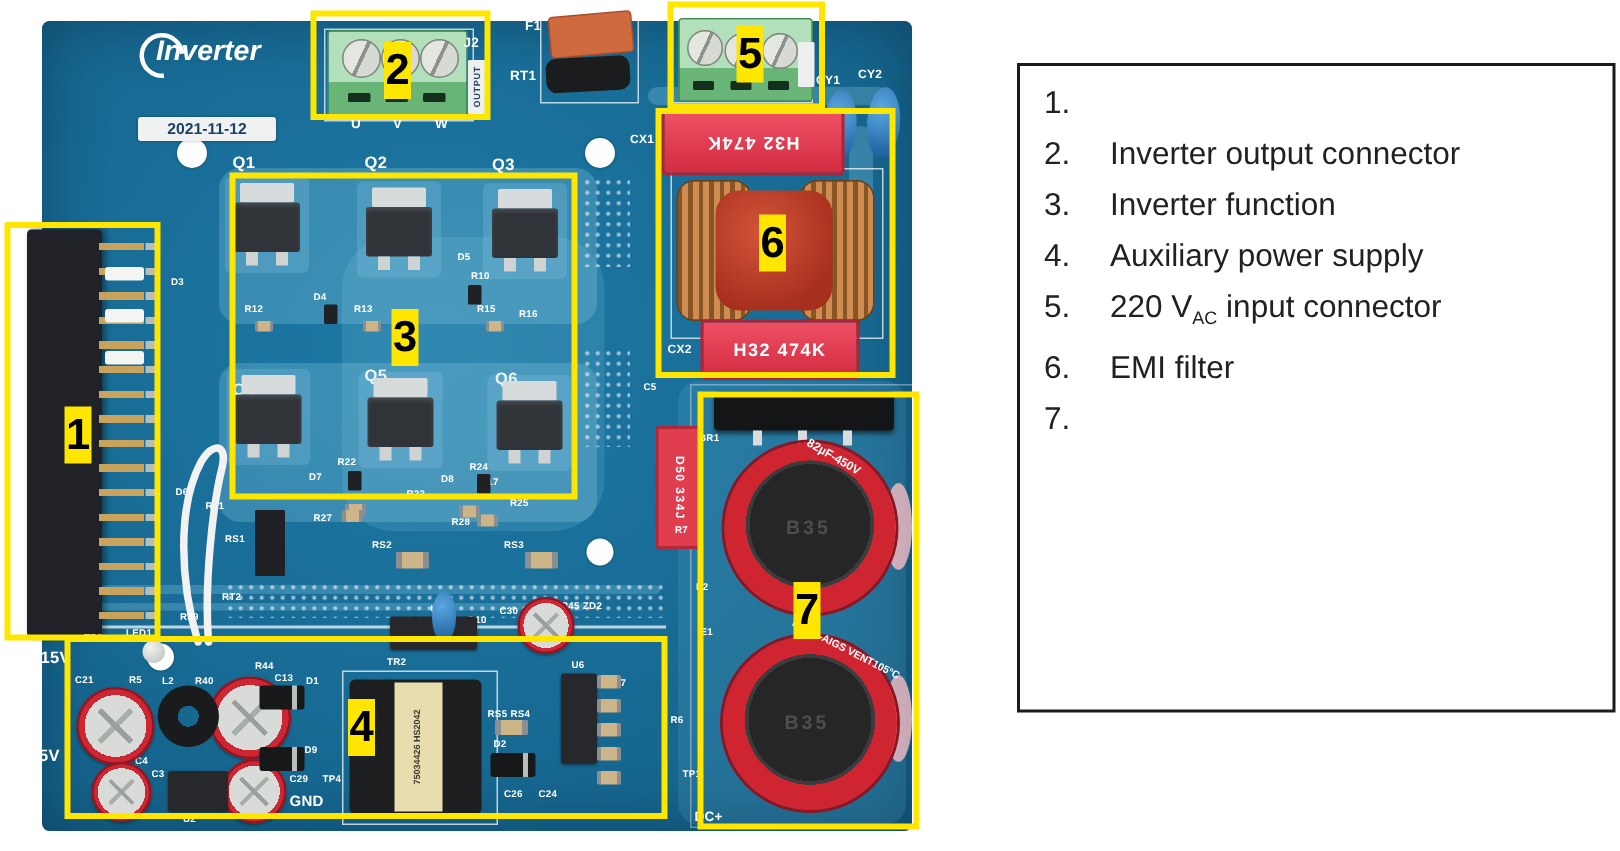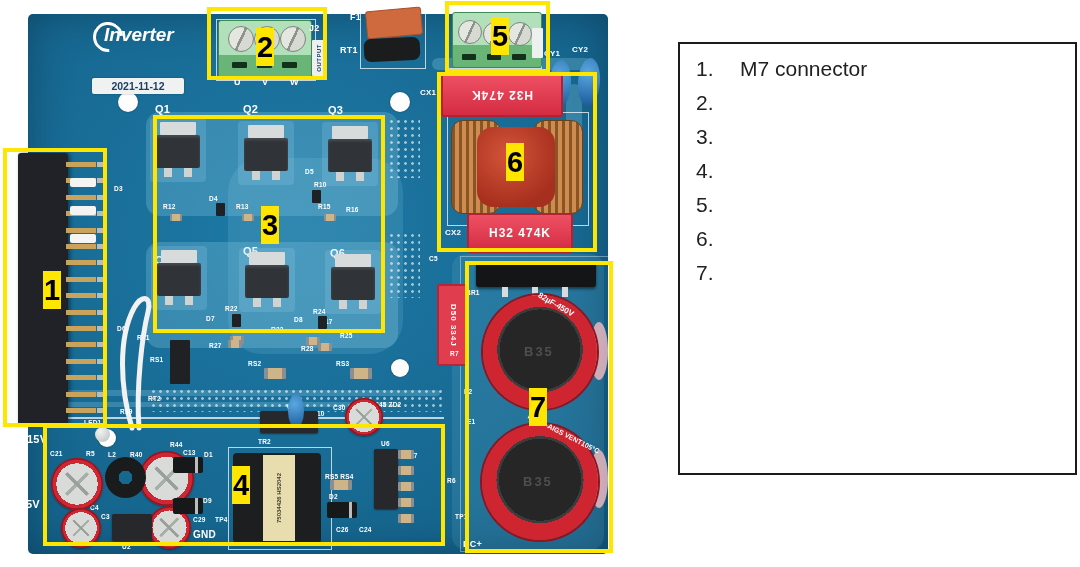--- a/index.html
+++ b/index.html
@@ -406,35 +406,39 @@
   <div class="chip" style="left:256px;top:28px;">2</div>
   <div class="chip" style="left:261px;top:206px;">3</div>
   <div class="chip" style="left:232px;top:466px;">4</div>
   <div class="chip" style="left:491px;top:17px;">5</div>
   <div class="chip" style="left:506px;top:143px;">6</div>
   <div class="chip" style="left:529px;top:388px;">7</div>
 
   <div class="legend">
     <div class="lrow">
       <span class="lnum">1.</span>
-      <span class="ltext">M7 connector</span>
     </div>
     <div class="lrow">
       <span class="lnum">2.</span>
+      <span class="ltext">Inverter output connector</span>
     </div>
     <div class="lrow">
       <span class="lnum">3.</span>
+      <span class="ltext">Inverter function</span>
     </div>
     <div class="lrow">
       <span class="lnum">4.</span>
+      <span class="ltext">Auxiliary power supply</span>
     </div>
     <div class="lrow">
       <span class="lnum">5.</span>
+      <span class="ltext"><span>220 V</span><sub class="lsub">AC</sub> <span>input connector</span></span>
     </div>
     <div class="lrow">
       <span class="lnum">6.</span>
+      <span class="ltext">EMI filter</span>
     </div>
     <div class="lrow">
       <span class="lnum">7.</span>
     </div>
   </div>
 
 </div>
 
 </body></html>

